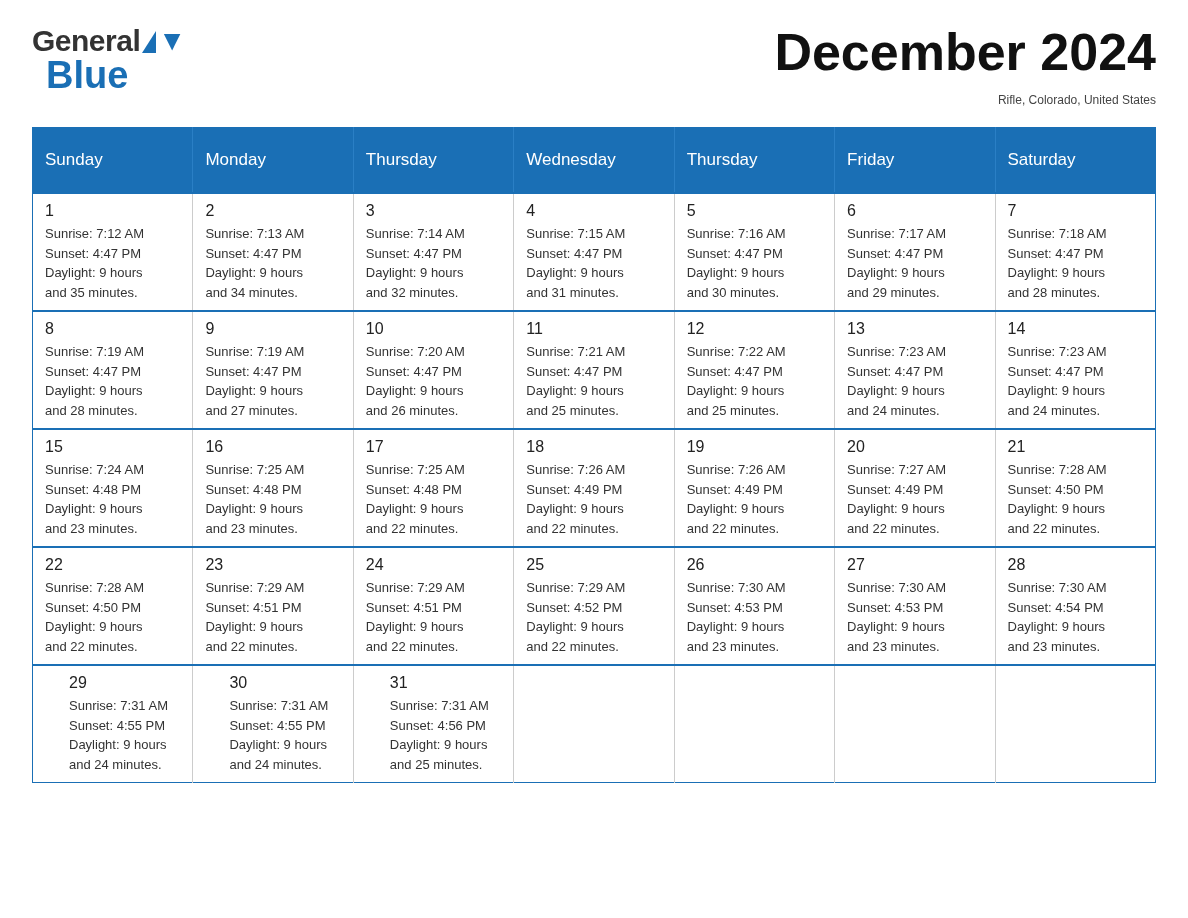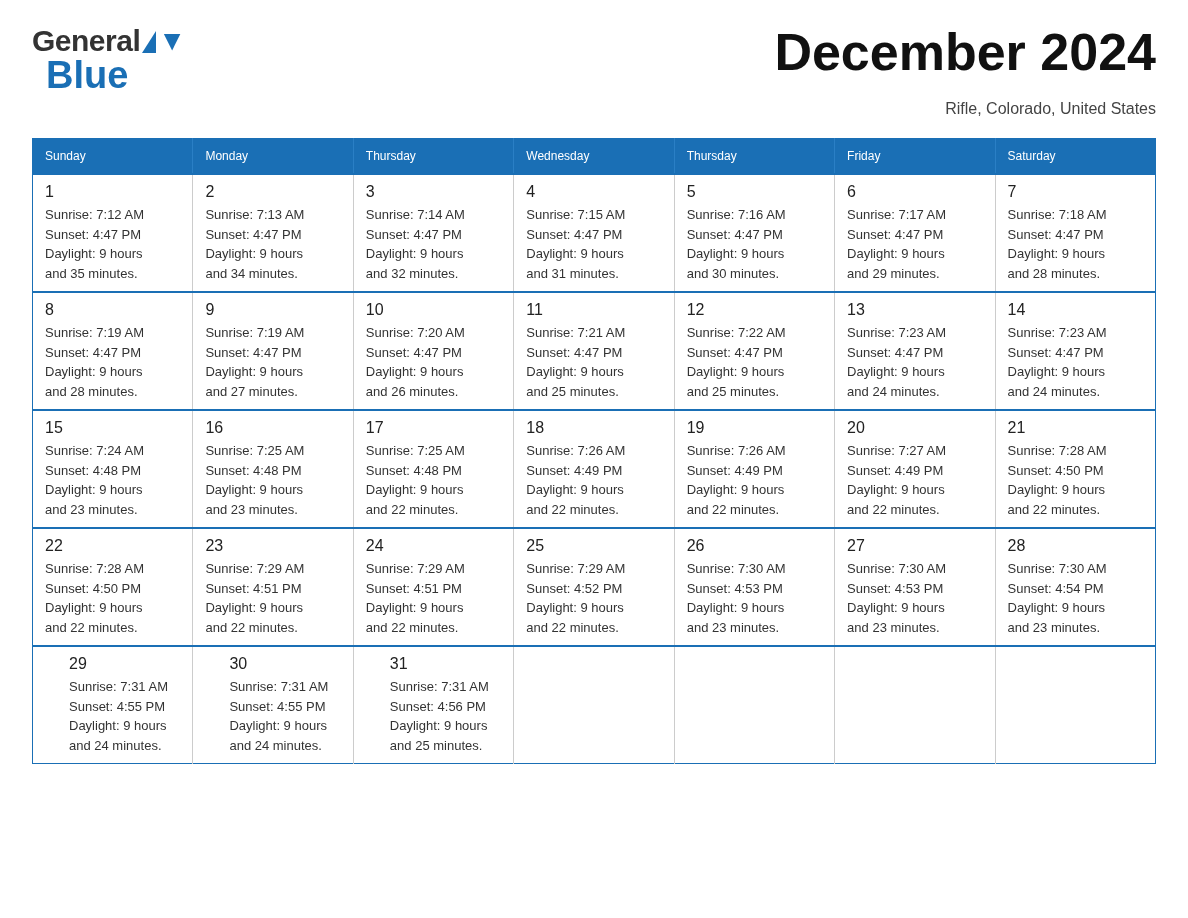--- a/index.html
+++ b/index.html
@@ -56,37 +56,37 @@
     .title-section {
       text-align: right;
     }
     .month-title {
       font-size: 52px;
       font-weight: bold;
       color: #111;
       line-height: 1.1;
     }
     .location {
-      font-size: 16px;
+      font-size: 12px;
       color: #444;
-      margin-top: 19px;
+      margin-top: 12px;
     }
     table {
       width: 100%;
       border-collapse: collapse;
       border: 1px solid #1a6fb5;
     }
     thead tr {
       background-color: #1a6fb5;
     }
     thead th {
       color: #fff;
-      font-size: 12px;
+      font-size: 17px;
       font-weight: normal;
-      padding: 10px 12px;
+      padding: 22px 12px;
       text-align: left;
       border-right: 1px solid #2a7fc5;
     }
     thead th:last-child {
       border-right: none;
     }
     tbody tr {
       border-top: 2px solid #1a6fb5;
     }
     tbody td {

